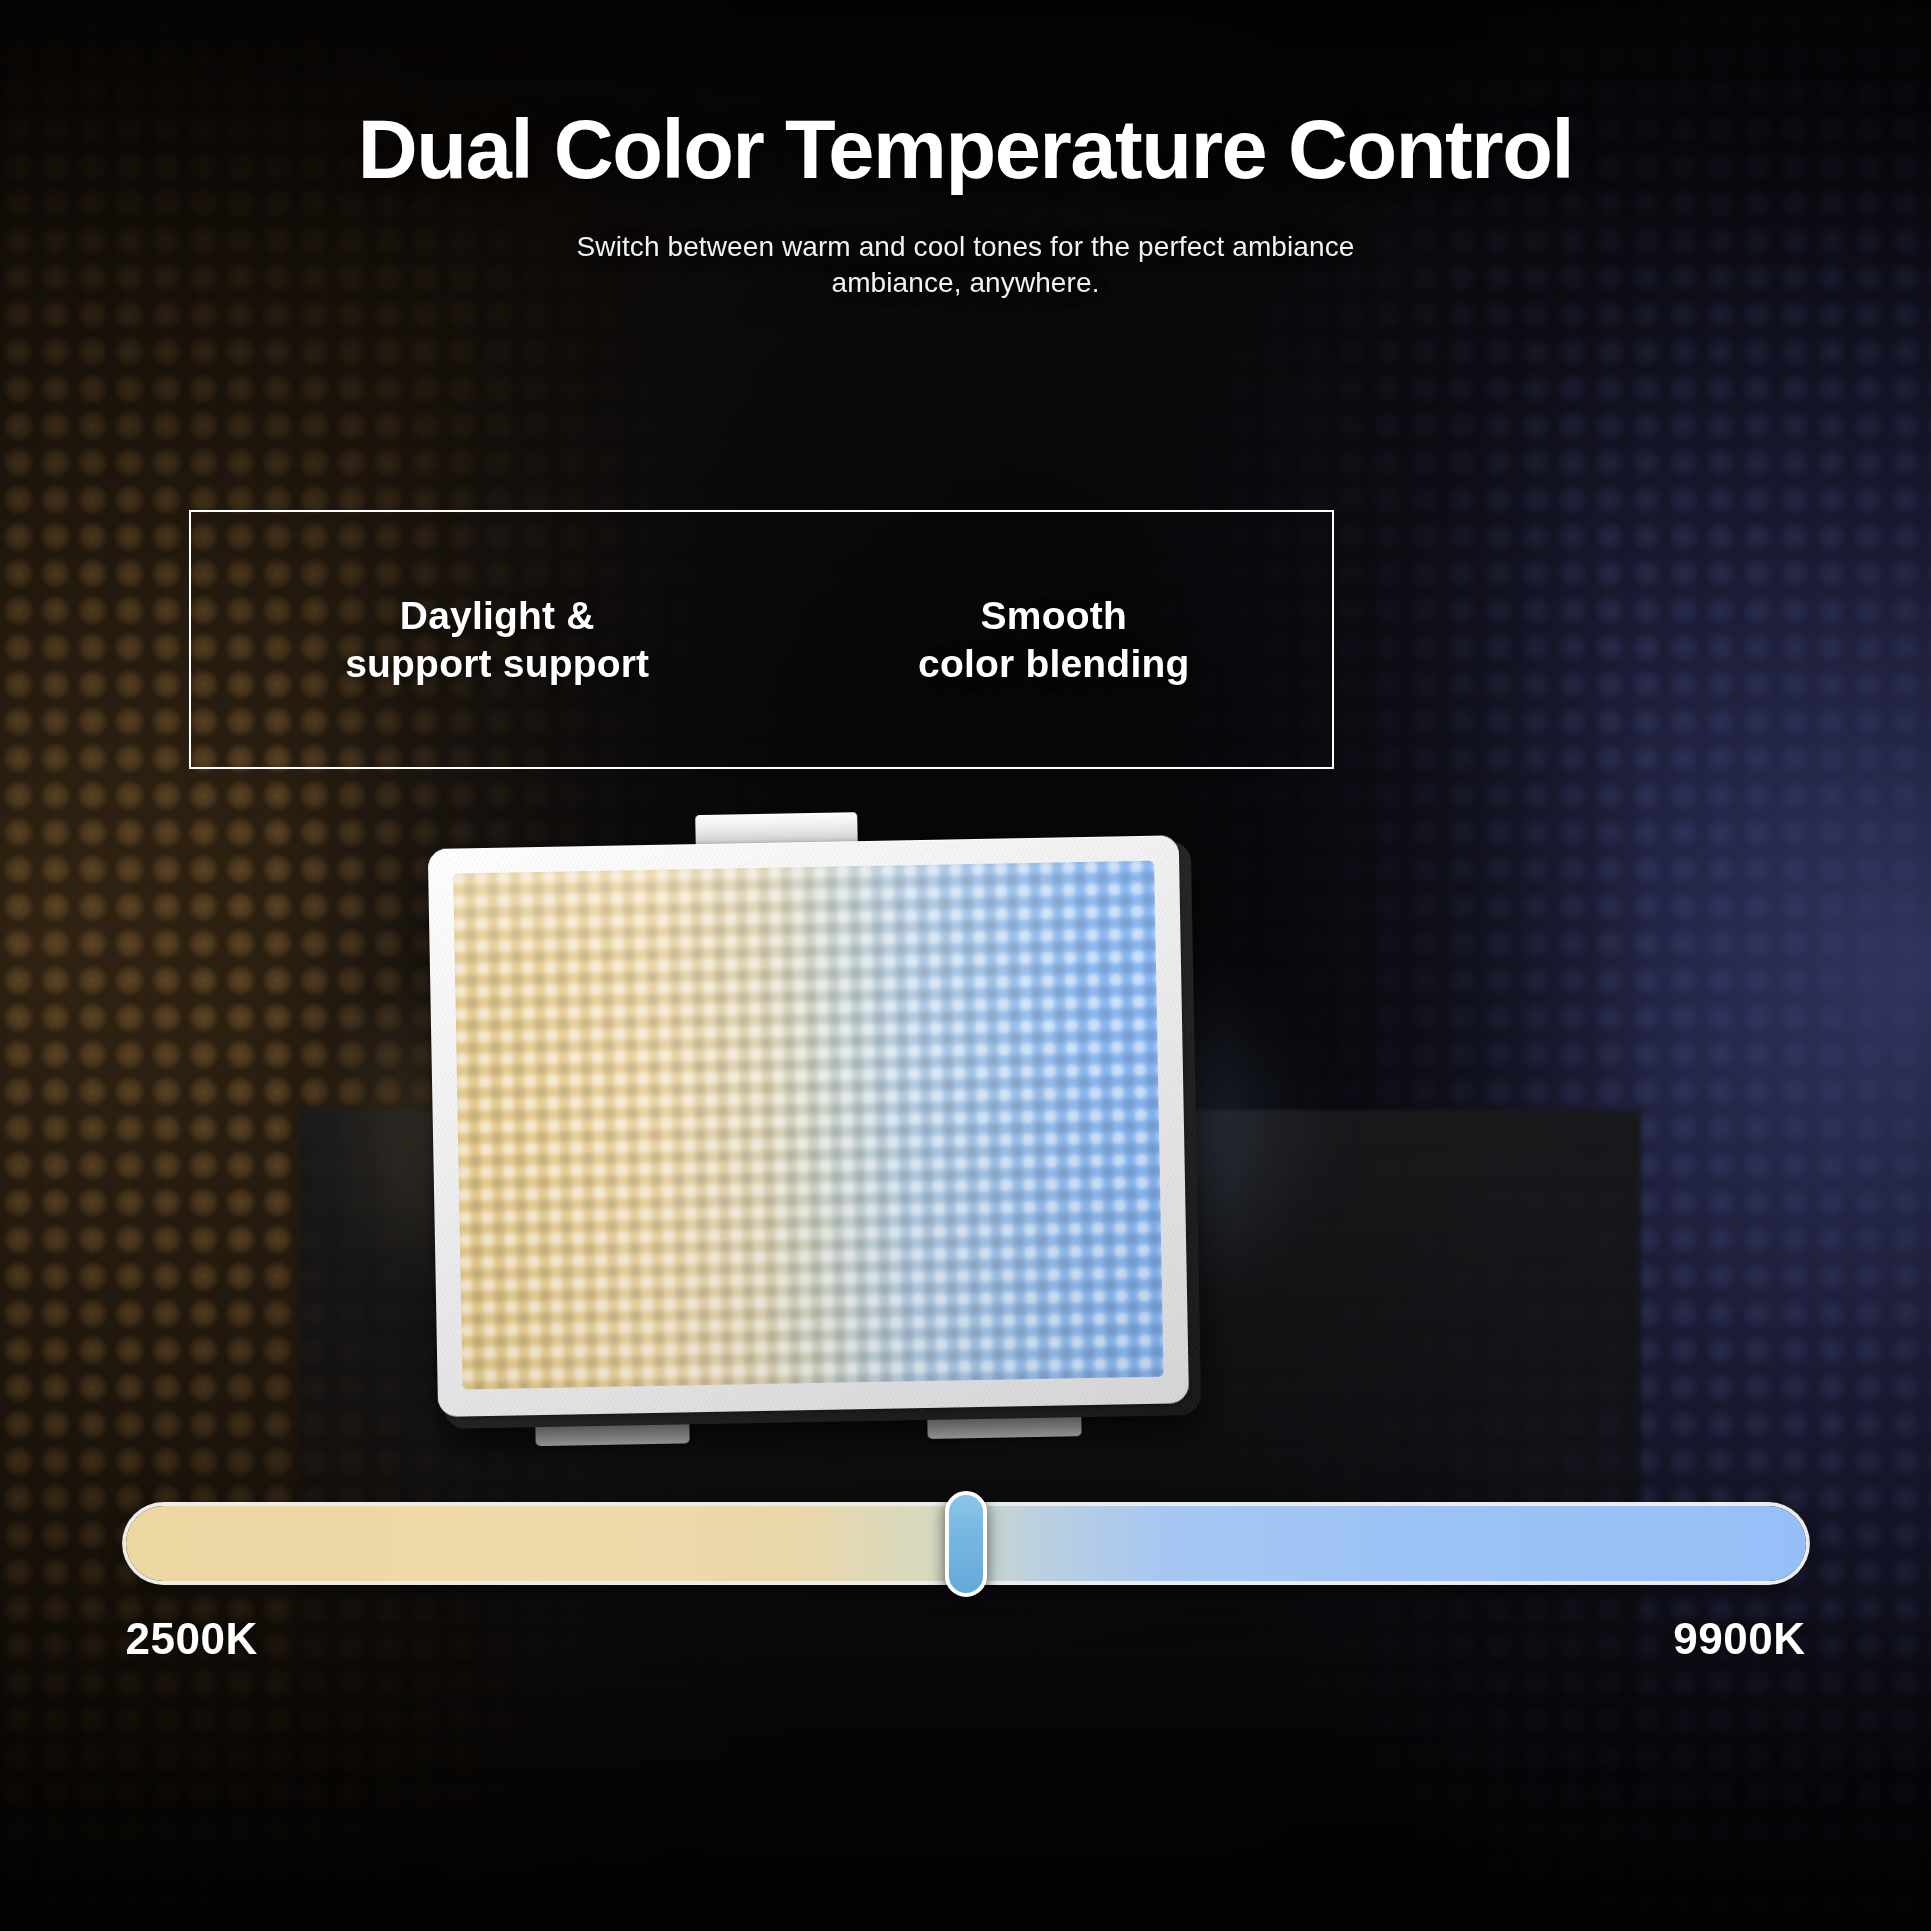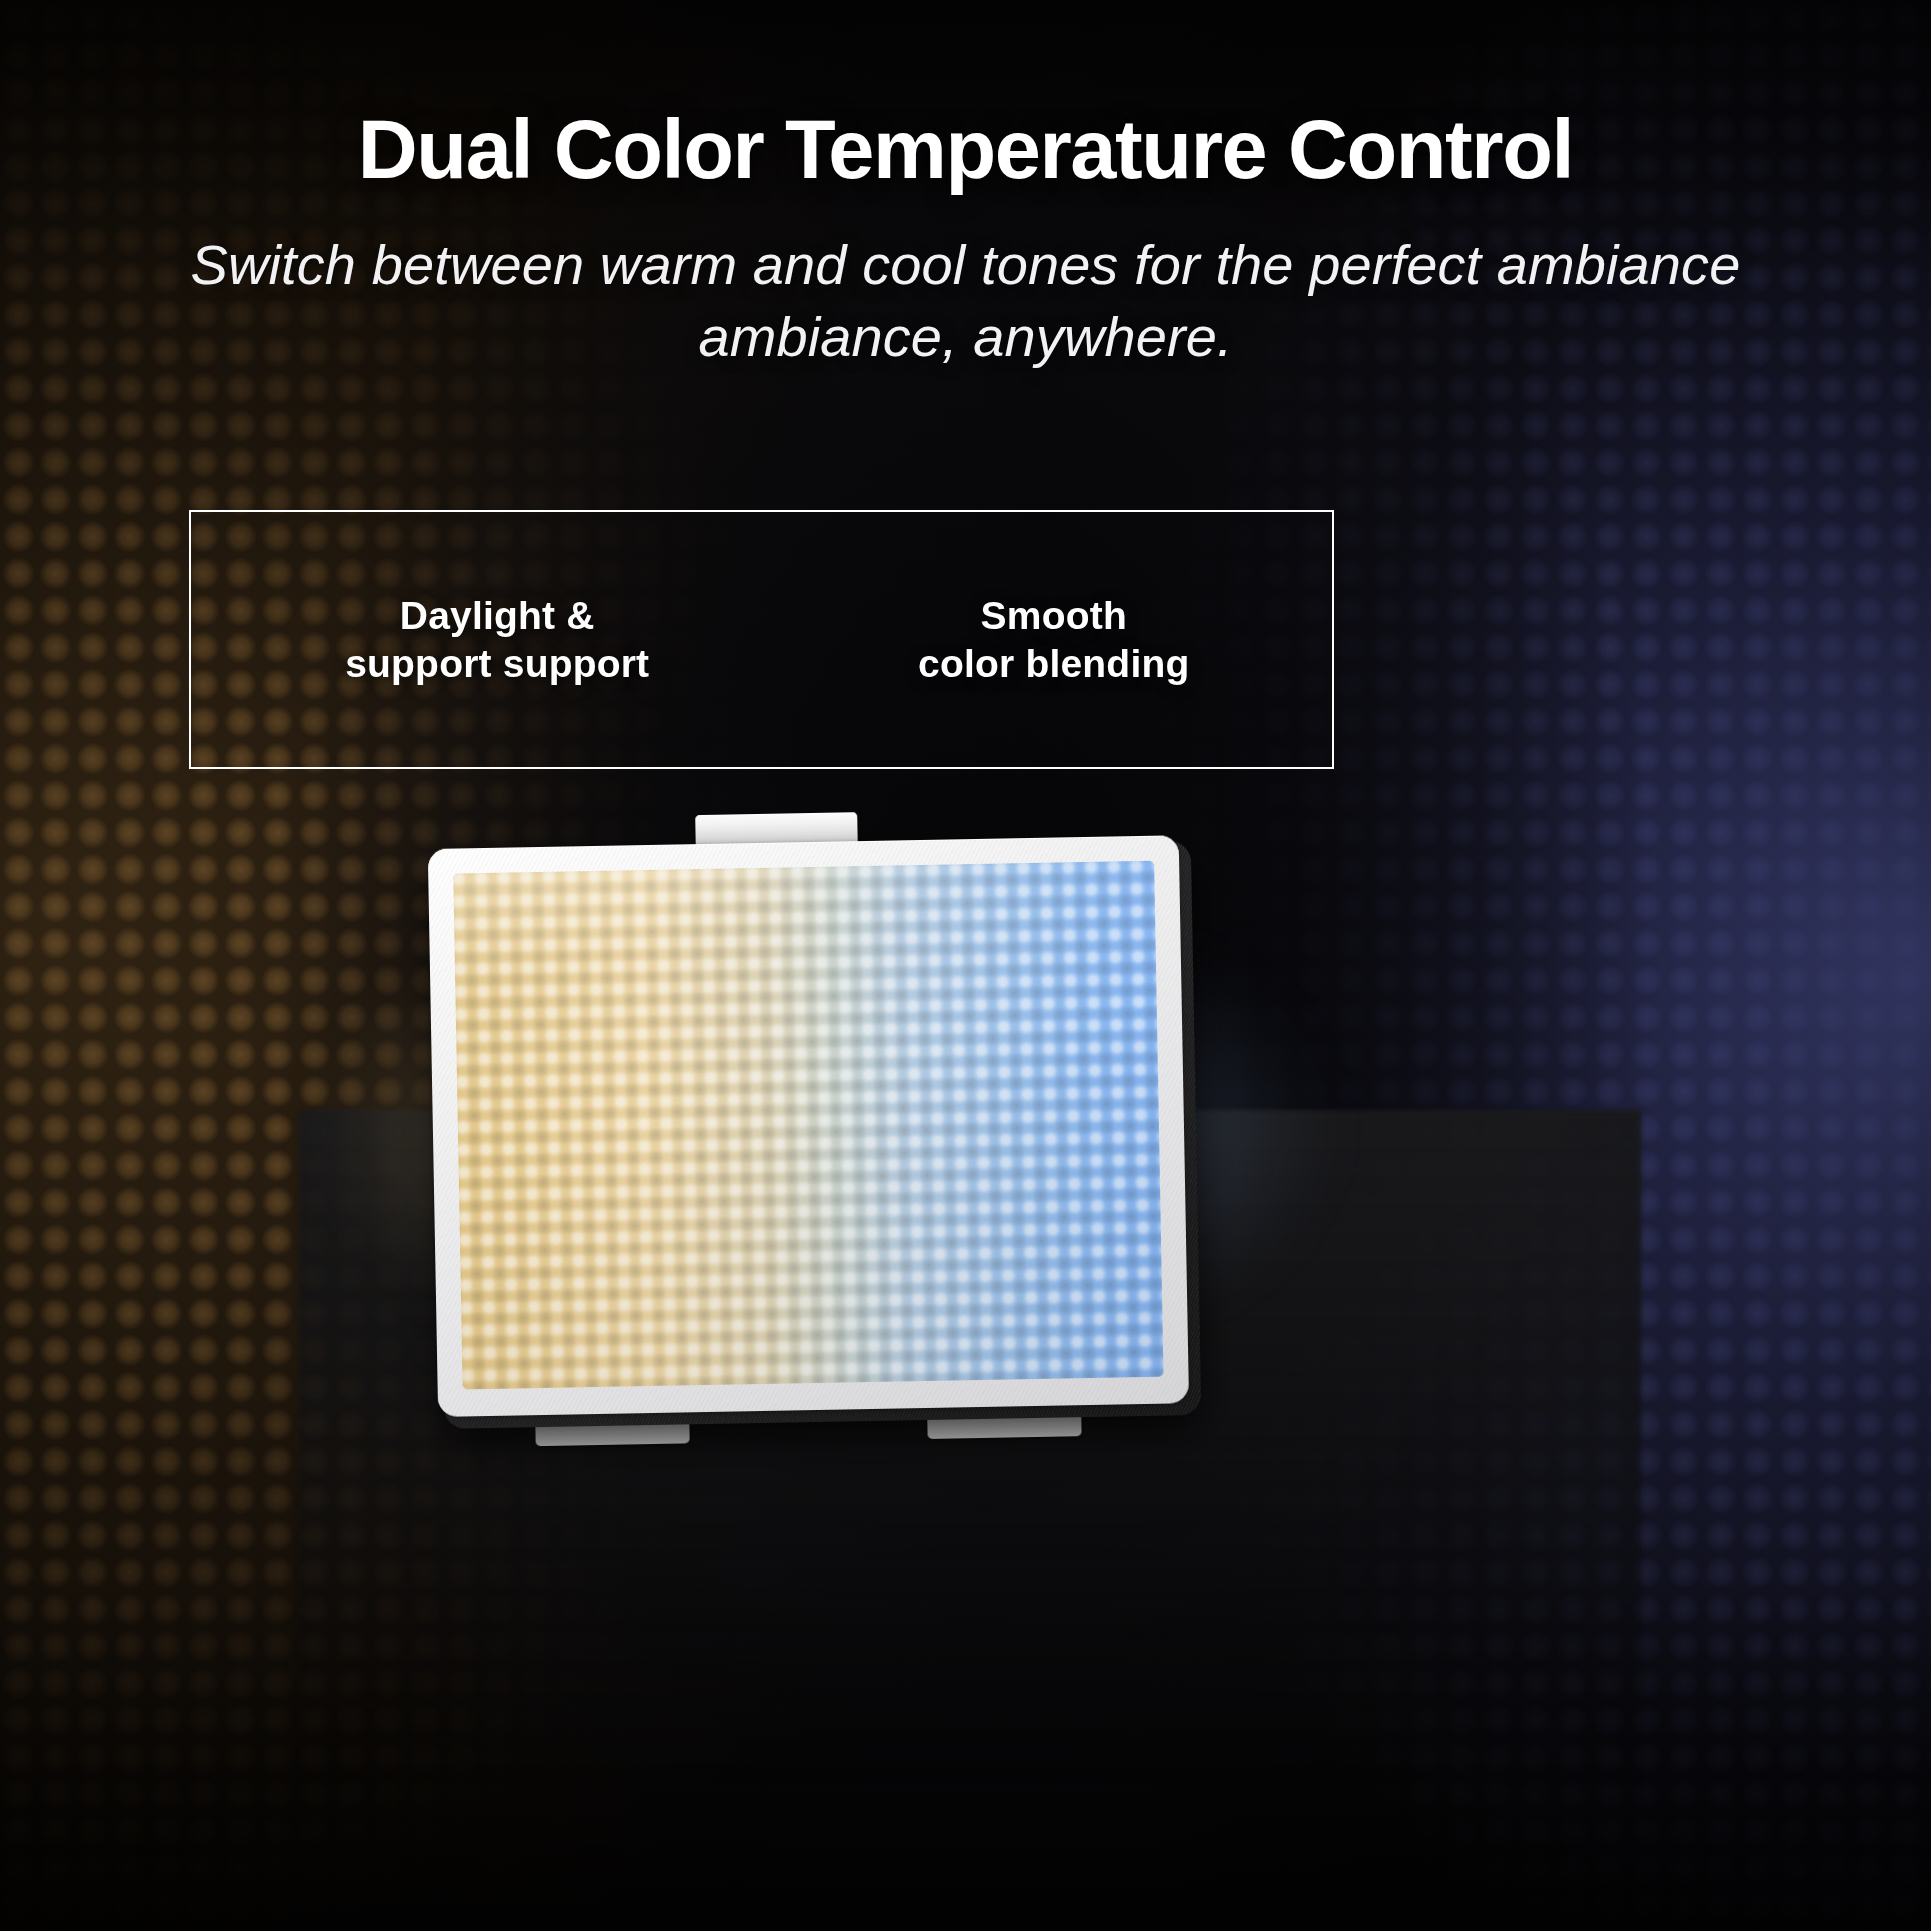--- a/index.html
+++ b/index.html
@@ -70,24 +70,23 @@
 
   
   .head-wrap { position:absolute; left:0; top:106px; width:1931px; text-align:center; z-index:20; }
   .title {
     font-size:83px; font-weight:700; color:#ffffff;
     letter-spacing:-1.4px; line-height:1.06;
     text-shadow:0 1.9px 25px rgba(0,0,0,.75);
   }
   .subtitle {
     margin-top:35px;
-    font-size:56px; font-weight:400; color:#f2f2f4;
+    font-size:28px; font-weight:400; color:#f2f2f4;
     line-height:1.28; letter-spacing:0.1px;
     text-shadow:0 1.9px 15.4px rgba(0,0,0,.7);
-    font-style:italic;
   }
 
   
   .feature-box {
     position:absolute; left:189px; top:510px; width:1145px; height:259px;
     border:2.9px solid #ffffff;
     display:flex; align-items:center; z-index:20;padding-left:28px;
   }
   .feature-cell {
     flex:1 1 0; text-align:center;
@@ -250,15 +249,24 @@
     <div class="panel-bezel">
       <div class="panel-screen">
         <div class="screen-gradient"></div>
         <div class="screen-leds-shadow"></div>
         <div class="screen-leds"></div>
         <div class="screen-sheen"></div>
       </div>
     </div>
   </div>
 
+  <div class="slider-wrap">
+    <div class="slider-track">
+      <div class="slider-handle" style="left: 819px;"></div>
+    </div>
+    <div class="slider-labels">
+      <div class="k-label">2500K</div>
+      <div class="k-label">9900K</div>
+    </div>
+  </div>
 
 </div>
 
 
 </body></html>

